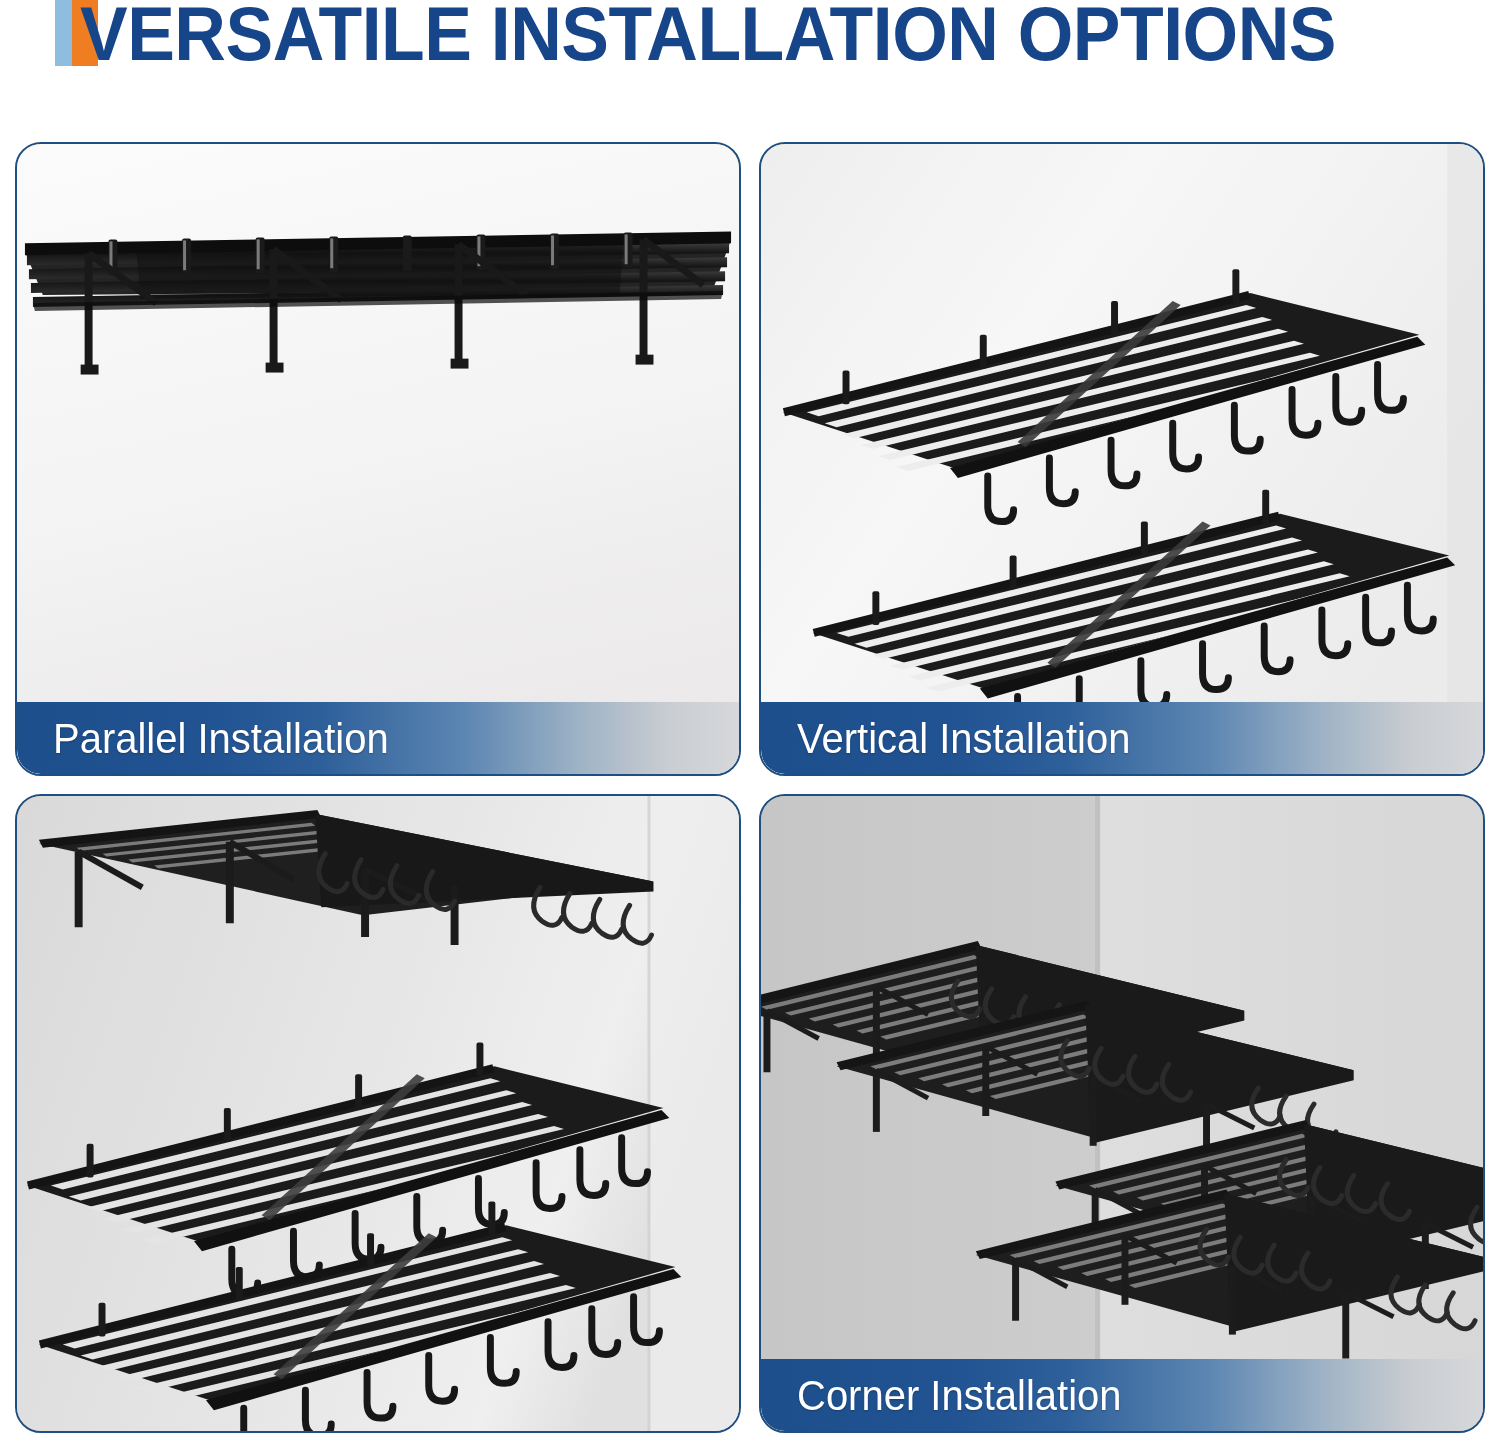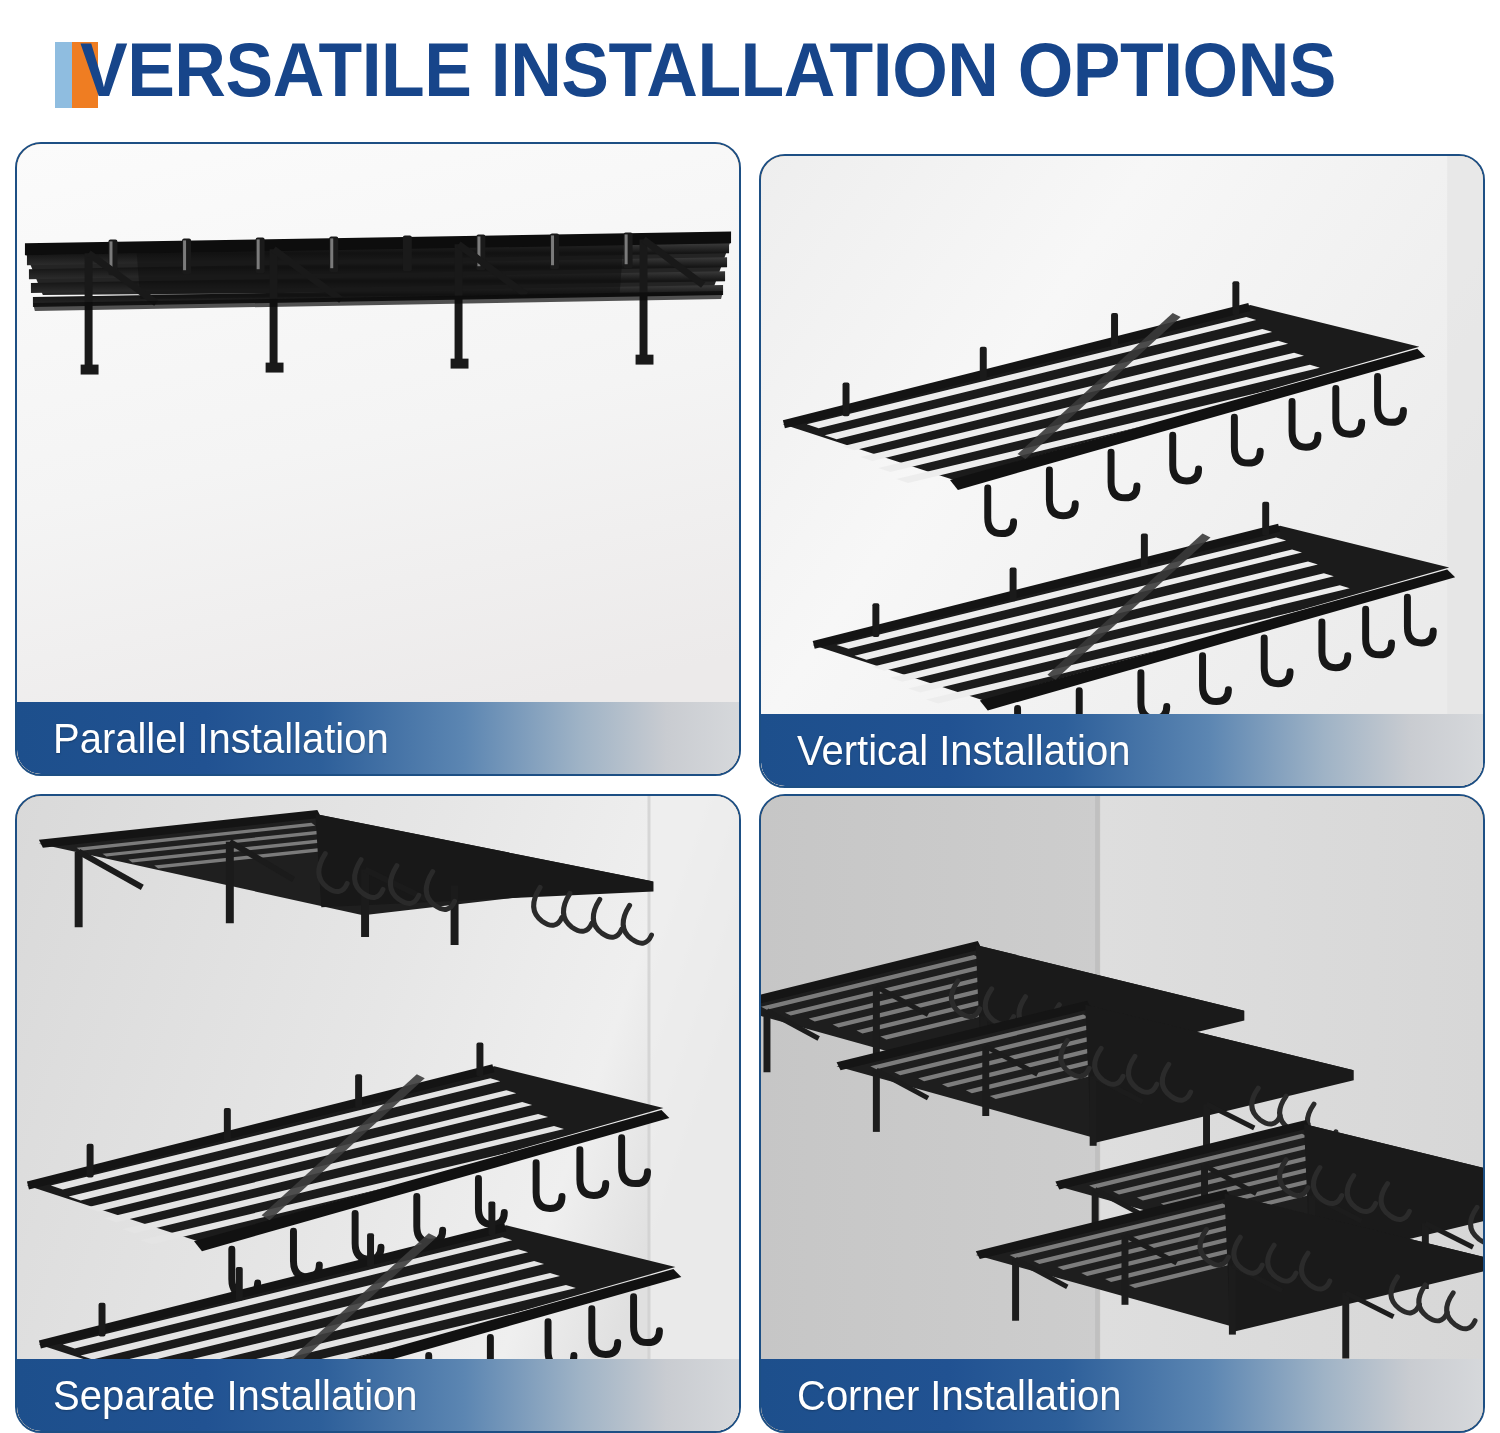--- a/index.html
+++ b/index.html
@@ -7,21 +7,21 @@
     width: 1500px; height: 1433px;
     background: #ffffff;
     font-family: "Liberation Sans", sans-serif;
     overflow: hidden;
   }
   #page { position: relative; width: 1500px; height: 1433px; background: #fff; }
 
   
   .title-row {
     position: absolute; left: 0; top: 0; width: 1232px; height: 108px;
-    display: flex; align-items: flex-end;
+    display: flex; align-items: flex-start;
   }
   .accent { display: flex; height: 66px; margin-left: 55px; margin-right: 4px; flex: 0 0 auto; }
   .accent .bar-blue  { width: 17px; height: 66px; background: #8fbde0; }
   .accent .bar-orange{ width: 26px; height: 66px; background: #ef7d22; margin-left: 0px; }
   .title-text {
     font-family: "Liberation Sans Narrow", "Liberation Sans", sans-serif;
     font-weight: 700;
     font-size: 76px;
     letter-spacing: -0.5px;
     line-height: 1;
@@ -39,21 +39,21 @@
     width: 1470px; height: 1291px;
   }
   .panel {
     position: absolute;
     border: 2px solid #1d4f84;
     border-radius: 26px;
     overflow: hidden;
     background: #fdba74;
   }
   .p1 { left: 0px;   top: 0px;   width: 726px; height: 634px; }
-  .p2 { left: 744px; top: 0px;   width: 726px; height: 634px; margin-top: 12px; }
+  .p2 { left: 744px; top: 0px;   width: 726px; height: 634px; }
   .p3 { left: 0px;   top: 652px; width: 726px; height: 639px; border-bottom-left-radius: 26px; }
   .p4 { left: 744px; top: 652px; width: 726px; height: 639px; }
 
   .photo { position: absolute; left: 0; top: 0; width: 100%; height: 100%; }
   .photo svg { display: block; width: 100%; height: 100%; }
 
   
   .caption {
     position: absolute; left: 0; bottom: 0;
     width: 100%; height: 72px;
@@ -312,23 +312,20 @@
               <path d="M556,98 q-14,22 2,34 q14,10 20,-4"></path>
               <path d="M586,104 q-14,22 2,34 q14,10 20,-4"></path>
               <path d="M616,110 q-14,22 2,34 q14,10 20,-4"></path>
             </g>
           </g>
 
           <use href="#rack3" x="10" y="272"></use>
           <use href="#rack3" x="22" y="432"></use>
         </svg>
       </div>
-      <div class="caption">
-        <span class="caption-text">Separate Installation</span>
-      </div>
     </div>
 
     <div class="panel p4">
       <div class="photo">
         <svg viewBox="0 0 726 639" preserveAspectRatio="none">
           <defs>
             <linearGradient id="wallL" x1="0" y1="0" x2="1" y2="0">
               <stop offset="0%" stop-color="#c6c6c6"></stop>
               <stop offset="100%" stop-color="#cdcdcd"></stop>
             </linearGradient>

